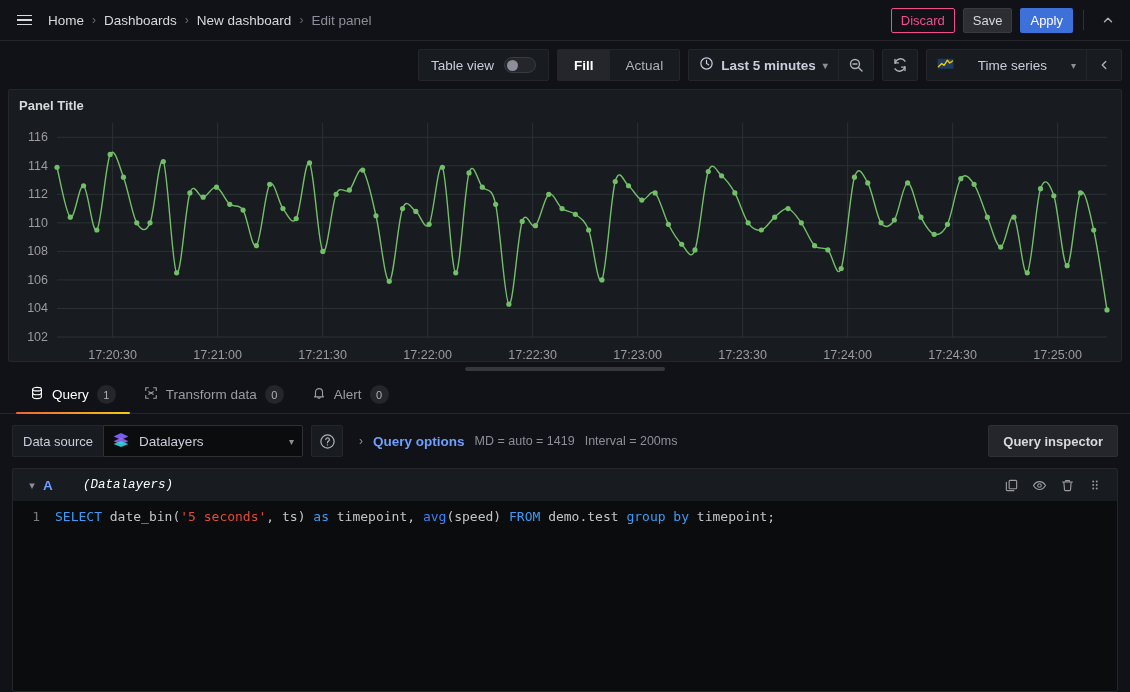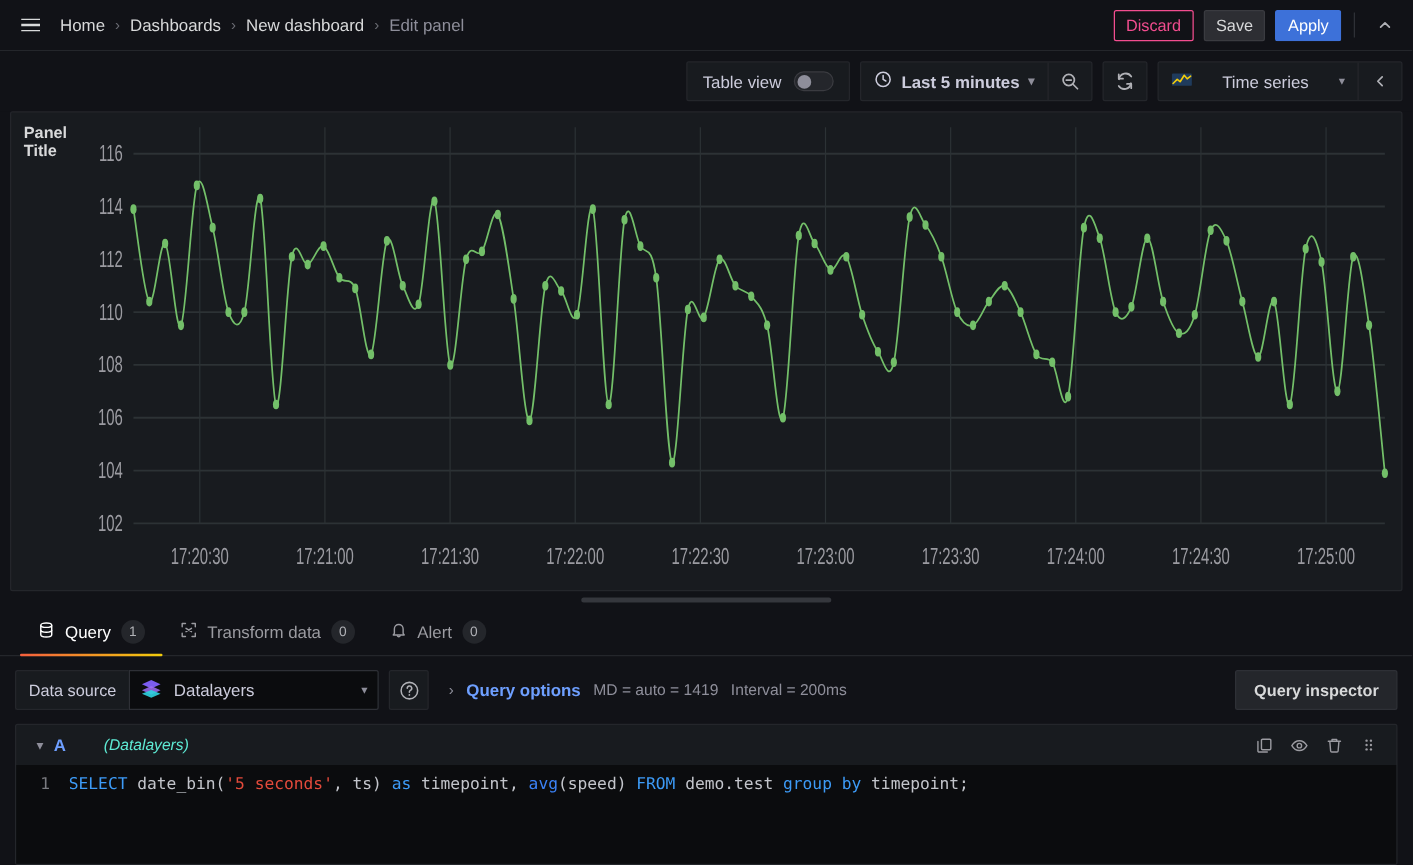--- a/index.html
+++ b/index.html
@@ -84,21 +84,21 @@
   .viz-item {
     display: flex; align-items: center; gap: 24px; padding: 0 10px;
     height: 100%; font-size: 13.5px; color: #ccccdc; font-weight: normal; cursor: pointer;
   }
   .chev { color: #8e8e9a; font-size: 10px; }
 
   
   .panel-wrap { flex: 0 0 auto; padding: 0 8px; }
   .panel {
     background: #181b1f; border: 1px solid #24262b; border-radius: 2px;
-    height: 384px; display: flex; flex-direction: row;
+    height: 273px; display: flex; flex-direction: column;
     position: relative;
   }
   .panel-title {
     font-size: 13px; font-weight: bold; color: #d8d9da;
     padding: 8px 0 2px 10px;
   }
   .plot { flex: 1 1 auto; position: relative; }
   .plot svg { display: block; width: 100%; height: 100%; }
   .legend {
     height: 26px; display: flex; align-items: center;
@@ -170,21 +170,21 @@
   
   .qeditor { flex: 1 1 auto; padding: 0 12px 0 12px; min-height: 0; }
   .qcard {
     background: #181b1f; border: 1px solid #24262b; border-radius: 2px;
     height: 100%; display: flex; flex-direction: column;
   }
   .qhead { height: 32px; display: flex; align-items: center; padding: 0 8px; gap: 0; }
   .q-collapse { width: 22px; display: flex; align-items: center; justify-content: center;
     color: #8e8e9a; cursor: pointer; font-size: 11px; }
   .q-letter { color: #6e9fff; font-size: 13.5px; font-weight: bold; width: 40px; }
-  .q-ds { color: #5eead4; font-size: 12.5px; font-style: italic; }
+  .q-ds { color: #ffffff; font-size: 12.5px; font-style: italic; font-family: Liberation Mono, monospace; }
   .qhead-spacer { flex: 1 1 auto; }
   .q-icon { width: 28px; height: 28px; display: flex; align-items: center;
     justify-content: center; color: #9b9ba1; cursor: pointer; }
   .code {
     flex: 1 1 auto; background: #0b0c0e; display: flex;
     font-family: "DejaVu Sans Mono", monospace; font-size: 13px;
     overflow: hidden; min-height: 0;
   }
   .gutter {
     width: 34px; flex: 0 0 34px; text-align: right; padding: 8px 7px 0 0;
@@ -227,20 +227,24 @@
 </div>
 
 <div class="subbar">
   <div class="grp tableview-box">
     <span class="tv-label">Table view</span>
     <div class="toggle">
       <div class="toggle-knob"></div>
     </div>
   </div>
 
+  <div class="grp seg">
+    <div class="seg-item active">Fill</div>
+    <div class="seg-item">Actual</div>
+  </div>
 
   <div class="grp">
     <div class="tr-item">
       <span>
         <svg width="15" height="15" viewBox="0 0 16 16" fill="none" stroke="currentColor" stroke-width="1.3">
           <circle cx="8" cy="8" r="6"></circle>
             <path d="M8 4.6V8l2.3 1.4" stroke-linecap="round"></path>
         </svg>
       </span>
       <span>Last 5 minutes</span>

